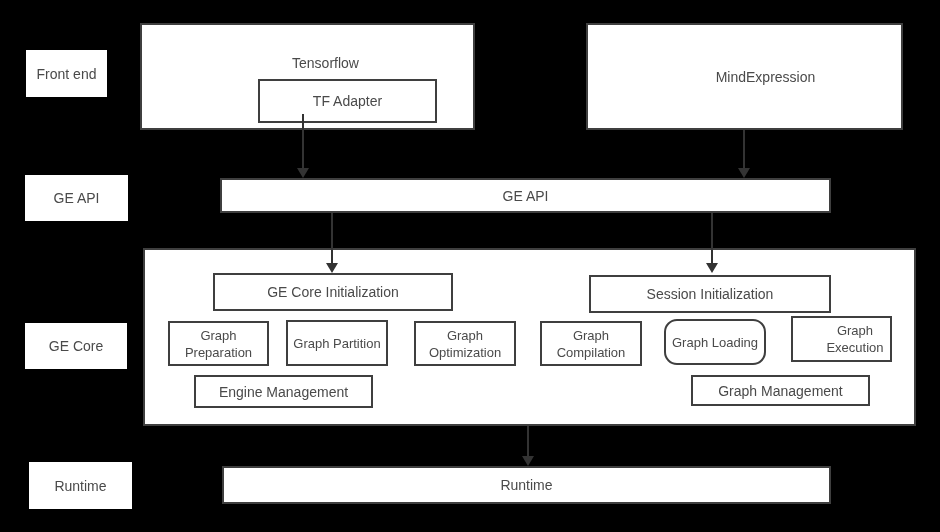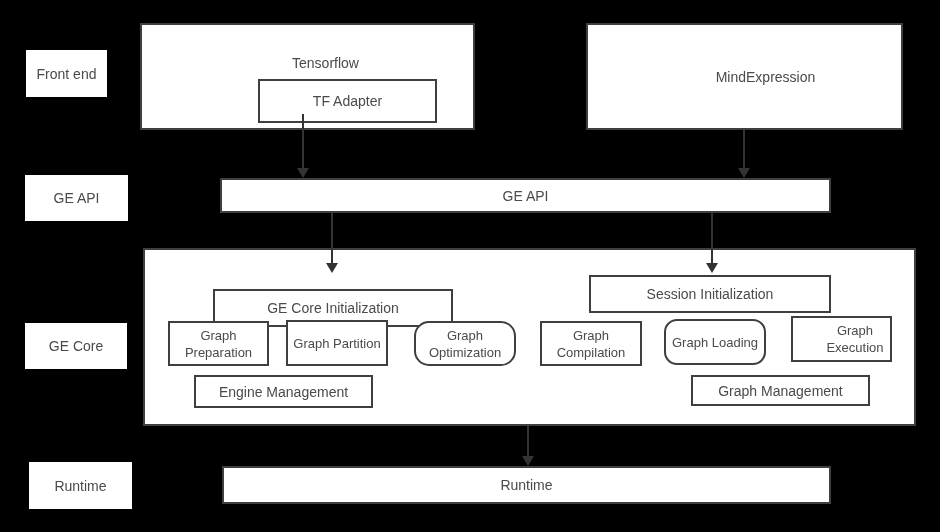--- a/index.html
+++ b/index.html
@@ -59,25 +59,25 @@
   
   #side-frontend{left:26px;top:50px;width:81px;height:47px;}
   #side-geapi{left:25px;top:175px;width:103px;height:46px;}
   #side-gecore{left:25px;top:323px;width:102px;height:46px;}
   #side-runtime{left:29px;top:462px;width:103px;height:47px;}
   
   #geapi-bar{left:220px;top:178px;width:611px;height:35px;}
   
   #gecore-container{left:143px;top:248px;width:773px;height:178px;background:var(--box-fill);border:2px solid var(--box-border);position:absolute;}
   #gecore-container .box{border-width:2px;}
-  #gecore-init-box{left:68px;top:23px;width:240px;height:38px;margin-top:16px;}
+  #gecore-init-box{left:68px;top:23px;width:240px;height:38px;}
   #session-init-box{left:444px;top:17px;width:242px;height:38px;margin-top:8px;}
   #graph-preparation-box{left:23px;top:71px;width:101px;height:45px;}
   #graph-partition-box{left:141px;top:70px;width:102px;height:46px;}
-  #graph-optimization-box{left:269px;top:71px;width:102px;height:45px;border-radius:15px;}
+  #graph-optimization-box{left:269px;top:71px;width:102px;height:45px;}
   #graph-compilation-box{left:395px;top:71px;width:102px;height:45px;align-items:center;}
   #graph-loading-box{left:519px;top:69px;width:102px;height:46px;border-radius:13px;}
   #graph-execution-box{left:646px;top:66px;width:101px;height:46px;padding-left:29px;}
   #engine-management-box{left:49px;top:125px;width:179px;height:33px;}
   #operator-management-box{left:294px;top:125px;width:181px;height:33px;}
   #graph-management-box{left:546px;top:125px;width:179px;height:31px;}
   
   #runtime-bar{left:222px;top:466px;width:609px;height:38px;}
   
   #arrow-tf-to-geapi{left:302px;top:114px;height:54px;}

